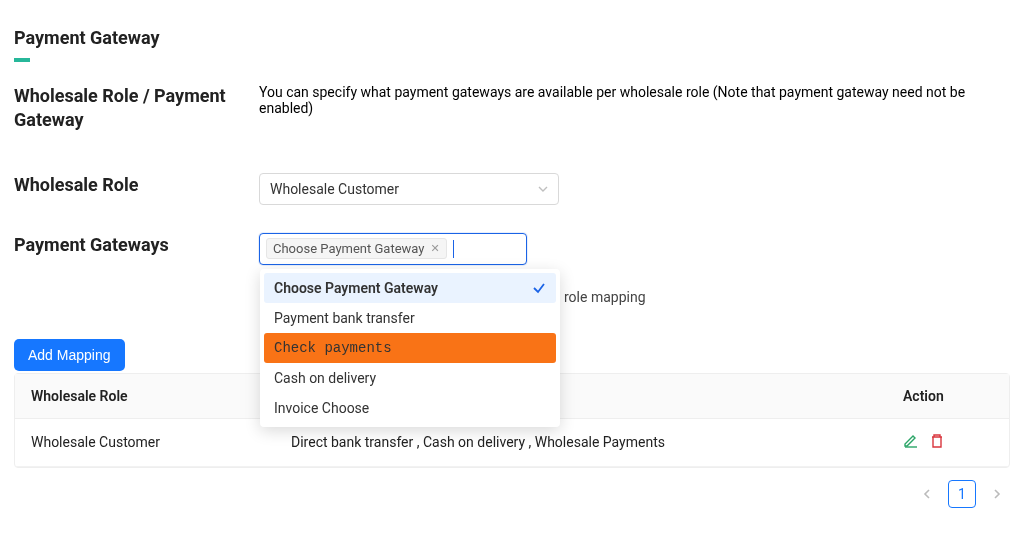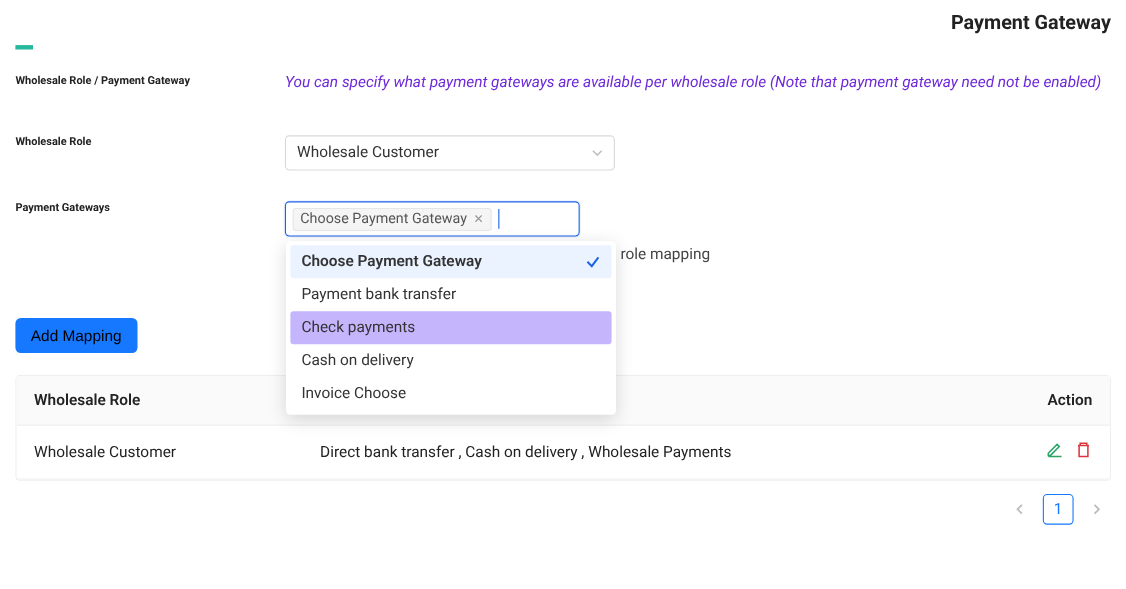--- a/index.html
+++ b/index.html
@@ -9,35 +9,34 @@
     color: #222;
     width: 1024px;
     height: 535px;
     position: relative;
     background: #fff;
   }
   .page { padding: 8px 14px 10px 14px; }
   .page-title {
     font-size: 18px;
     font-weight: 700;
-    margin: 2px 0 10px 0;
+    margin: 19px 0 10px 0;
     color: #222;
-    text-align: right;
   }
   .accent-bar { width: 16px; height: 4px; background: #27b79a; margin-bottom: 22px; }
   .row {
     display: flex;
     align-items: flex-start;
     margin-bottom: 40px;
   }
   .row.tight { margin-bottom: 28px; }
   .label-col { width: 245px; padding-right: 20px; }
-  .label-col.strong { font-weight: 700; font-size: 10px; line-height: 1.35; }
+  .label-col.strong { font-weight: 700; font-size: 18px; line-height: 1.35; }
   .field-col { flex: 1; font-size: 14px; color: #333; }
-  .desc-text { color: #6d28d9; font-style: italic; }
+  .desc-text { color: #000000; }
   .select-box {
     width: 300px;
     height: 32px;
     border: 1px solid #d9d9d9;
     border-radius: 4px;
     background: #fff;
     display: flex;
     align-items: center;
     padding: 0 10px;
     font-size: 14px;
@@ -97,52 +96,52 @@
     padding: 7px 10px;
     font-size: 14px;
     color: #333;
     border-radius: 3px;
     display: flex;
     align-items: center;
     justify-content: space-between;
   }
   .dd-item.selected { background: #eaf3ff; font-weight: 600; }
   .dd-item.selected .check { color: #1a63e6; }
-  .dd-item.hovered { background: #c4b5fd; }
+  .dd-item.hovered { background: #f97316; font-family: Liberation Mono, monospace; }
   .check { color: #1a63e6; }
   .add-btn {
     background: #1677ff;
-    color: #000000;
+    color: #ffffff;
     border: none;
     border-radius: 5px;
     padding: 8px 14px;
     font-size: 14px;
     cursor: pointer;
-    margin-bottom: 20px;
+    margin-bottom: 2px;
     position: relative;
     z-index: 1;
   }
   .table {
     width: 100%;
     border: 1px solid #eee;
     border-radius: 4px;
     overflow: visible;
     position: relative;
   }
   .thead, .trow {
     display: flex;
     align-items: center;
     padding: 14px 16px;
     font-size: 14px;
   }
   .thead { background: #fafafa; font-weight: 600; border-bottom: 1px solid #eee; }
   .trow { border-bottom: 1px solid #f2f2f2; }
   .col-role { width: 260px; }
   .col-gateways { flex: 1; }
-  .col-action { width: 90px; text-align: right; }
+  .col-action { width: 90px; text-align: left; }
   .action-icons { display: inline-flex; gap: 10px; }
   .pagination {
     display: flex;
     align-items: center;
     justify-content: flex-end;
     gap: 10px;
     padding: 12px 2px 0 0;
   }
   .pg-arrow { color: #bbb; font-size: 14px; padding: 2px 6px; cursor: pointer; }
   .pg-num {
@@ -155,21 +154,21 @@
     justify-content: center;
     font-size: 14px;
   }
   .gw-hint-wrap {
     position: relative;
     height: 0;
   }
   .gw-hint-abs {
     position: absolute;
     left: 305px;
-    top: 8px;
+    top: 24px;
     font-size: 14px;
     color: #444;
     white-space: nowrap;
     z-index: 0;
   }
   svg { display: block; }
 </style>
 </head>
 <body>
 

